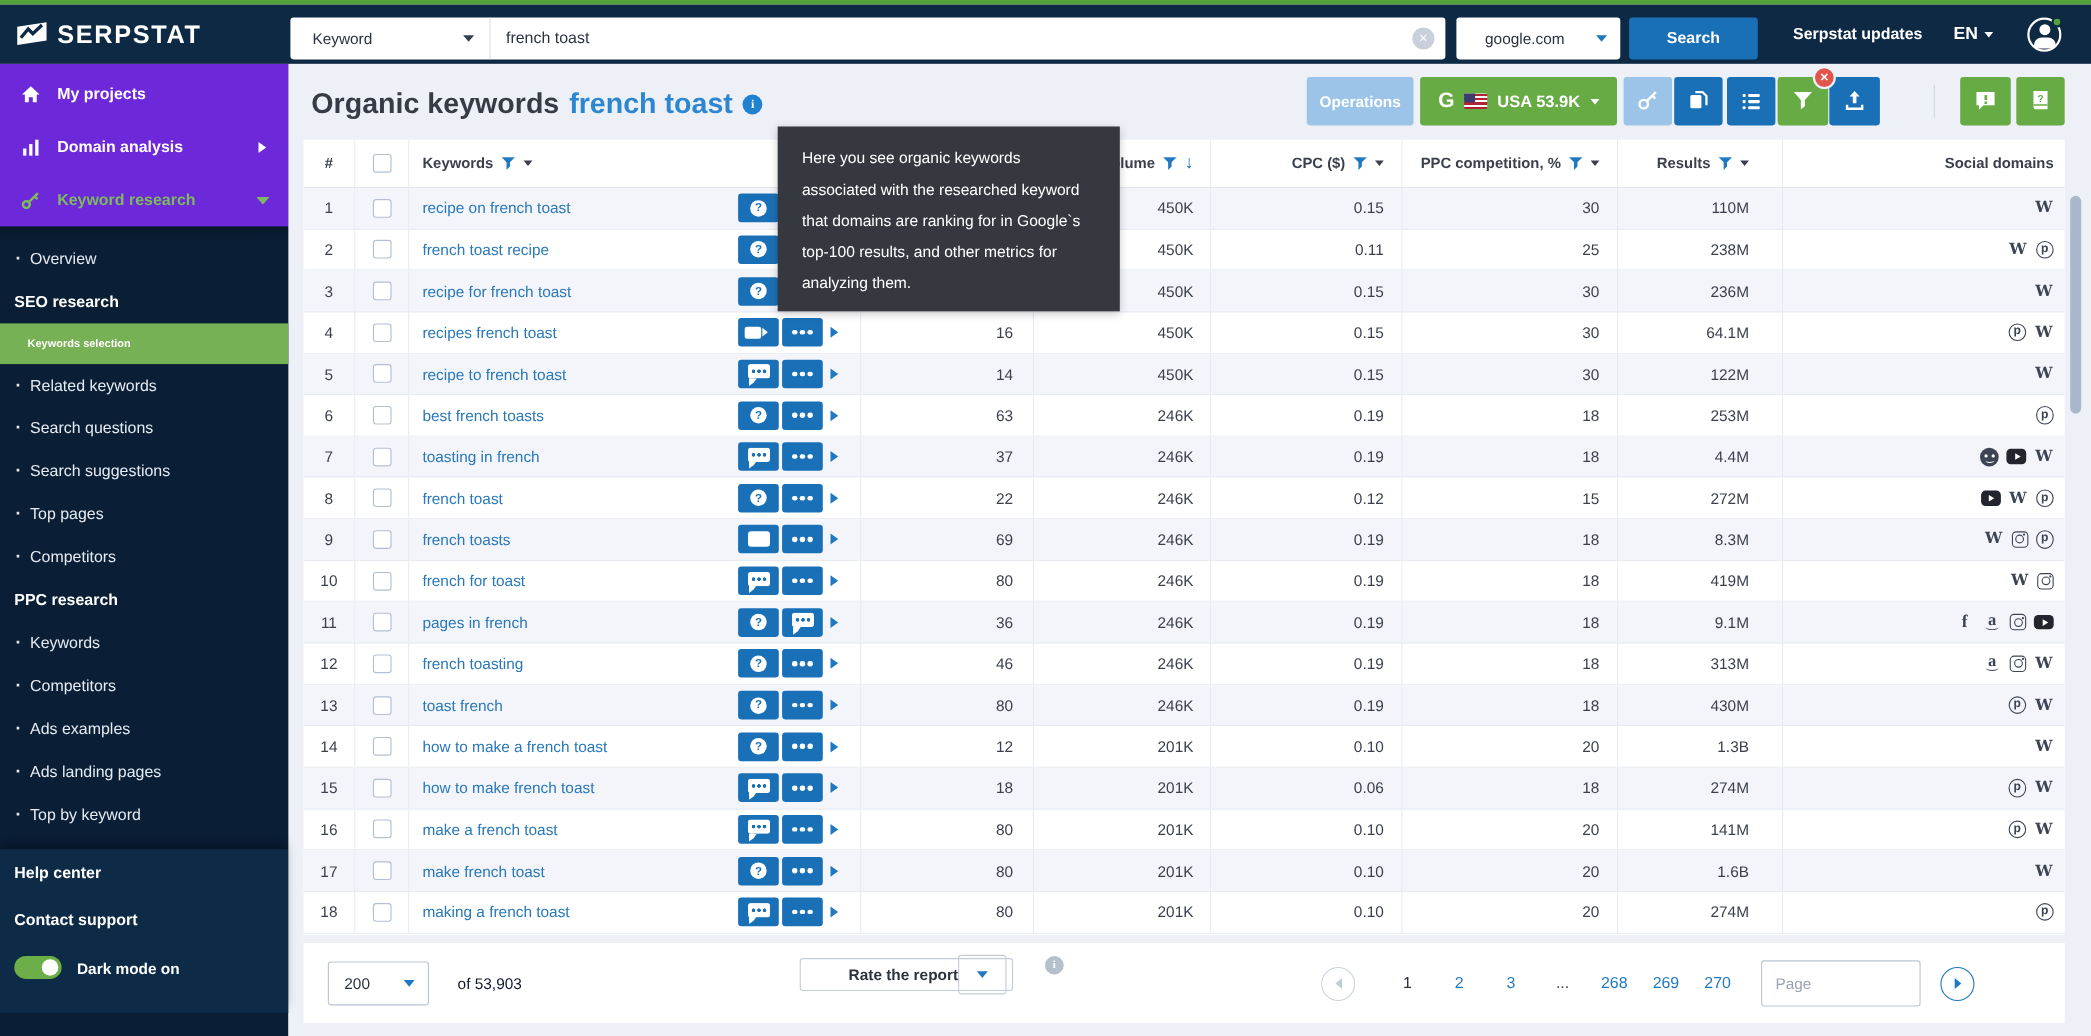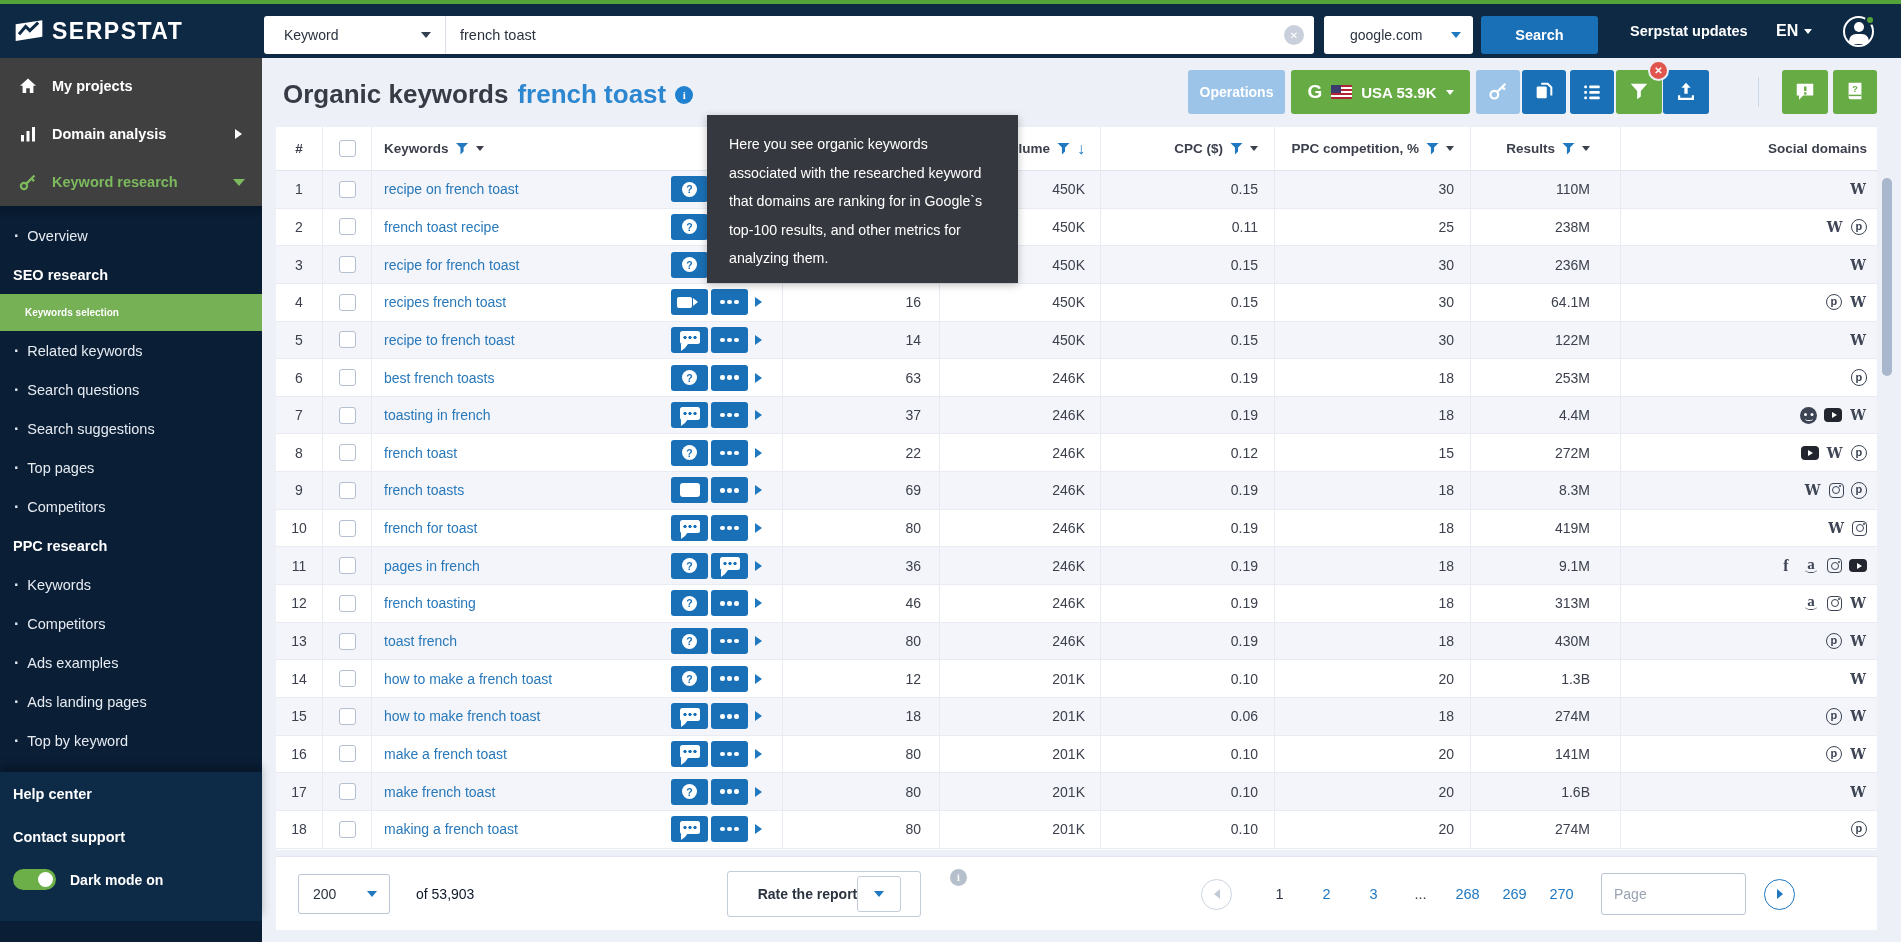--- a/index.html
+++ b/index.html
@@ -21,21 +21,21 @@
   .lang{position:absolute;left:1776px;top:0;height:54px;display:flex;align-items:center;gap:6px;color:#fff;font-size:16px;font-weight:bold;cursor:pointer}
   .avatar{position:absolute;left:1843px;top:12px;width:31px;height:31px;border:2px solid #fff;border-radius:50%;cursor:pointer}
   .avatar::before{content:"";position:absolute;left:8.5px;top:4px;width:10px;height:10px;background:#fff;border-radius:50%}
   .avatar::after{content:"";position:absolute;left:3.5px;bottom:1px;width:20px;height:10px;background:#fff;border-radius:10px 10px 4px 4px}
   .avatar-dot{position:absolute;right:-3px;top:-3px;width:10px;height:10px;background:#53a33a;border:2px solid #0d2944;border-radius:50%}
   .caret-dk{width:0;height:0;border-left:5px solid transparent;border-right:5px solid transparent;border-top:6px solid #33404f}
   .caret-bl{width:0;height:0;border-left:5px solid transparent;border-right:5px solid transparent;border-top:6px solid #1f78c0}
   .caret-wh{width:0;height:0;border-left:4.5px solid transparent;border-right:4.5px solid transparent;border-top:5.5px solid #fff}
   
   .sidebar{position:absolute;left:0;top:58px;width:262px;height:884px;background:#0a1e36;z-index:3}
-  .sb-top{background:#404040;padding-top:4px;height:148px}
+  .sb-top{background:#6d28d9;padding-top:4px;height:148px}
   .sb-main-item{height:48px;display:flex;align-items:center;color:#fff;font-size:14.5px;font-weight:bold;cursor:pointer;position:relative;padding-left:18px}
   .sb-main-item .sb-ico{width:20px;height:20px;margin-right:14px;display:flex}
   .sb-main-item.active{color:#7dba5e}
   .sb-arrow-right{position:absolute;right:20px;width:0;height:0;border-top:5px solid transparent;border-bottom:5px solid transparent;border-left:7px solid #fff}
   .sb-arrow-down{position:absolute;right:17px;width:0;height:0;border-left:6px solid transparent;border-right:6px solid transparent;border-top:7px solid #7dba5e}
   .sb-mid{padding-top:10px;height:566px;background:linear-gradient(#07182b,#0a1e36 14px)}
   .sb-link{height:39px;display:flex;align-items:center;color:#e6ebf2;font-size:14.5px;padding-left:14px;cursor:pointer}
   .sb-link::before{content:"·";font-weight:bold;margin-right:8px;font-size:16px}
   .sb-header{height:39px;display:flex;align-items:center;color:#fff;font-size:14.5px;font-weight:bold;padding-left:13px}
   .sb-active{height:37px;display:flex;align-items:center;background:#76b155;color:#fff;font-size:10px;font-weight:bold;padding-left:25px;cursor:pointer}
@@ -113,21 +113,21 @@
   .si-youtube::before{content:"";border-top:3.5px solid transparent;border-bottom:3.5px solid transparent;border-left:5.5px solid #fff;margin-left:2px}
   .si-reddit{background:#3d4454;border-radius:50%;width:17px;height:17px}
   .si-reddit::before{content:"";position:absolute;left:4px;top:6.5px;width:3px;height:3px;background:#fff;border-radius:50%;box-shadow:6.5px 0 0 #fff}
   .si-reddit::after{content:"";position:absolute;left:4.5px;bottom:2.5px;width:8px;height:4px;border-bottom:1.6px solid #fff;border-radius:50%}
   
   .tooltip{position:absolute;left:707px;top:115px;width:311px;height:168px;background:#36383f;color:#fff;font-size:14.2px;line-height:28.5px;padding:15px 22px;z-index:60;box-shadow:0 2px 8px rgba(0,0,0,.25)}
   
   .footcard{position:absolute;left:14px;top:798px;width:1601px;height:74px;background:#fff;border-top:1px solid #e2e6ee}
   .size-select{position:absolute;left:22px;top:17px;width:92px;height:40px;border:1px solid #b9c4d5;border-radius:3px;display:flex;align-items:center;justify-content:space-between;padding:0 12px 0 14px;font-size:14px;color:#2b3340;cursor:pointer}
   .of-total{position:absolute;left:140px;top:0;height:74px;display:flex;align-items:center;font-size:14px;color:#0f172a}
-  .rate-box{position:absolute;left:451px;top:14px;width:194px;height:46px;border:1px solid #c3cdda;border-radius:3px;display:flex;align-items:center;justify-content:center;padding:0 5px 0 16px;cursor:pointer}
+  .rate-box{position:absolute;left:451px;top:14px;width:194px;height:30px;border:1px solid #c3cdda;border-radius:3px;display:flex;align-items:center;justify-content:flex-end;padding:0 5px 0 16px;cursor:pointer}
   .rate-label{font-size:14px;font-weight:bold;color:#2b3340}
   .rate-caret-box{width:44px;height:36px;border:1px solid #c3cdda;border-radius:3px;display:flex;align-items:center;justify-content:center}
   .info-gray{position:absolute;left:674px;top:12px;width:17px;height:17px;border-radius:50%;background:#b6bfcc;color:#fff;font-size:10px;font-weight:bold;display:flex;align-items:center;justify-content:center;font-family:"Liberation Serif",serif}
   .pag{position:absolute;left:925px;top:0;height:74px;display:flex;align-items:center}
   .pg-circle{width:31px;height:31px;border-radius:50%;display:flex;align-items:center;justify-content:center;cursor:pointer}
   .pg-prev{border:1.5px solid #ccd4e0}
   .pg-prev i{border-top:5px solid transparent;border-bottom:5px solid transparent;border-right:6px solid #c2cbd8;display:block}
   .pg-next{border:1.5px solid #1f78c0;margin-left:18px}
   .pg-next i{border-top:5px solid transparent;border-bottom:5px solid transparent;border-left:6px solid #1f78c0;display:block}
   .pg-pages{display:flex;align-items:center;margin-left:24px}

